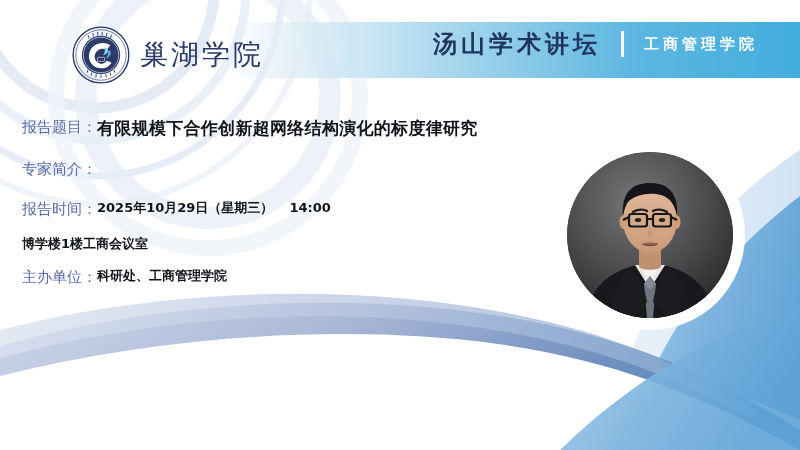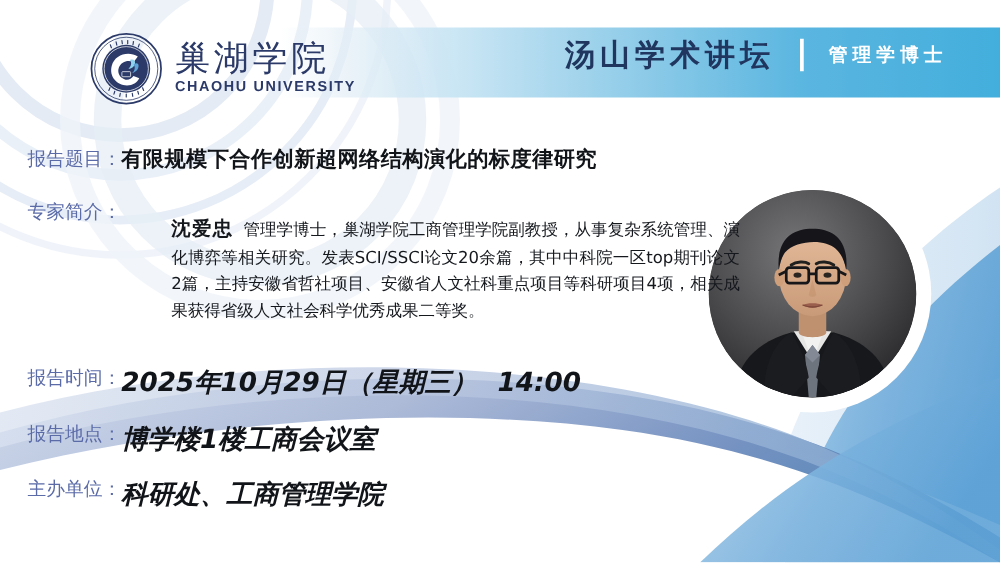--- a/index.html
+++ b/index.html
@@ -73,21 +73,21 @@
 
   .bio-row{margin-bottom:18px;gap:40px;}
   .bio-body{width:455px;}
   .bio-p{
     color:#15181d;font-size:13.2px;line-height:1.62;text-align:justify;
     font-family:"DejaVu Sans","Liberation Sans",sans-serif;
   }
   .bio-name{font-weight:bold;font-size:15.5px;letter-spacing:1px;}
 
   .info-row{margin-bottom:13px;}
-  .info-row .value{font-size:21px;font-style:italic;}
+  .info-row .value{font-size:13px;}
   .info-row .label{font-size:15px;}
 
   .spacer{display:inline-block;width:8px;}
 
   
   .portrait-wrap{
     position:absolute;left:561px;top:146px;width:178px;height:178px;
     border-radius:50%;background:#ffffff;
     box-shadow:0 0 0 6px #ffffff;
   }
@@ -164,21 +164,21 @@
       <path d="M606,450 C660,404 716,366 800,332 L800,450 Z" fill="#ffffff" opacity="0.0"></path>
     </g>
   </svg>
 
   <div class="header">
 
     <div class="banner">
       <div class="banner-inner">
         <span class="banner-main">汤山学术讲坛</span>
         <span class="banner-div"></span>
-        <span class="banner-sub">管理学博士</span>
+        <span class="banner-sub">工商管理学院</span>
       </div>
     </div>
 
     <div class="logo-lockup">
       <svg class="seal" viewBox="0 0 100 100" xmlns="http://www.w3.org/2000/svg">
         <circle cx="50" cy="50" r="48" fill="none" stroke="#2b3a68" stroke-width="2.4"></circle>
         <circle cx="50" cy="50" r="43.5" fill="none" stroke="#2b3a68" stroke-width="1.1"></circle>
         <circle cx="50" cy="50" r="33" fill="#2b3a68"></circle>
         <circle cx="50" cy="50" r="30.5" fill="none" stroke="#ffffff" stroke-width="1"></circle>
 
@@ -199,21 +199,20 @@
             <line x1="33" y1="85" x2="34.2" y2="81"></line>
           <line x1="41" y1="88" x2="41.8" y2="83.8"></line>
             <line x1="50" y1="89" x2="50" y2="84.8"></line>
           <line x1="59" y1="88" x2="58.3" y2="83.8"></line>
             <line x1="67" y1="85" x2="65.9" y2="81"></line>
           <line x1="74" y1="80" x2="72.5" y2="76.3"></line>
         </g>
       </svg>
       <div class="logo-text">
         <span class="logo-cn">巢湖学院</span>
-        <span class="logo-en">CHAOHU  UNIVERSITY</span>
       </div>
     </div>
   </div>
 
   <div class="portrait-wrap">
     <div class="portrait">
       <svg viewBox="0 0 166 166" width="166" height="166" xmlns="http://www.w3.org/2000/svg">
         <defs>
           <radialGradient id="bgP" cx="42%" cy="30%" r="80%">
             <stop offset="0" stop-color="#767678"></stop>
@@ -279,35 +278,31 @@
 
   <div class="content">
 
     <div class="row title-row">
       <span class="label">报告题目：</span>
       <span class="value">有限规模下合作创新超网络结构演化的标度律研究</span>
     </div>
 
     <div class="row bio-row">
       <span class="label">专家简介：</span>
-      <div class="bio-body">
-        <p class="bio-p"><span class="bio-name">沈爱忠</span><span class="spacer"></span><span>管理学博士，巢湖学院工商管理学院副教授，从事复杂系统管理、演化博弈等相关研究。发表SCI/SSCI论文20余篇，其中中科院一区top期刊论文2篇，主持安徽省哲社项目、安徽省人文社科重点项目等科研项目4项，相关成果获得省级人文社会科学优秀成果二等奖。</span></p>
-      </div>
     </div>
 
     <div class="row info-row">
       <span class="label">报告时间：</span>
       <span class="value">2025年10月29日（星期三）</span>
       <span class="spacer"></span>
         <span class="spacer"></span>
       <span class="value">14:00</span>
     </div>
 
     <div class="row info-row">
-      <span class="label">报告地点：</span>
       <span class="value">博学楼1楼工商会议室</span>
     </div>
 
     <div class="row info-row">
       <span class="label">主办单位：</span>
       <span class="value">科研处、工商管理学院</span>
     </div>
 
   </div>
 </div>

